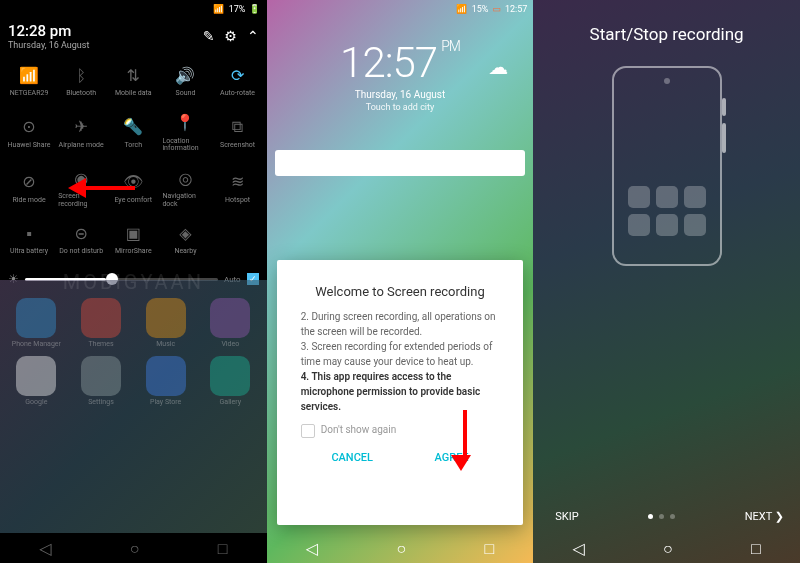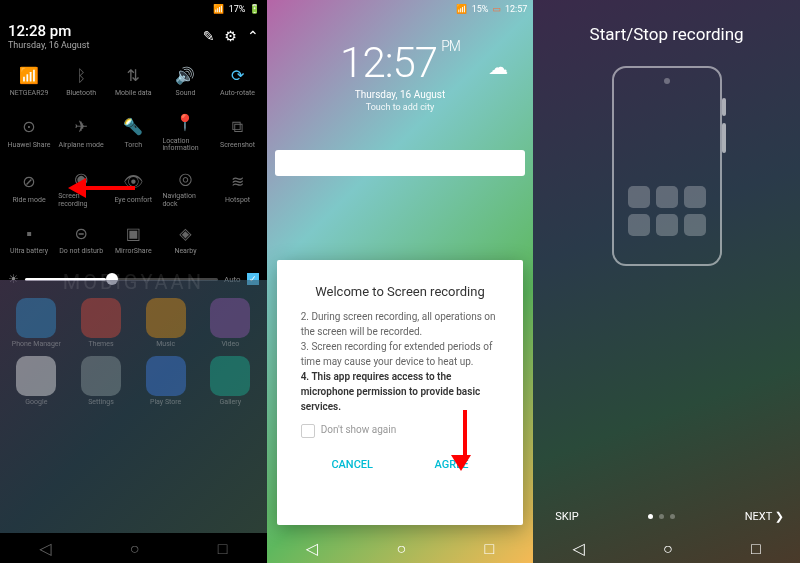--- a/index.html
+++ b/index.html
@@ -40,21 +40,21 @@
   .p2-date { font-size: 10px; margin-top: 2px; }
   .p2-city { font-size: 9px; margin-top: 2px; opacity: 0.9; }
   .weather-icn { position: absolute; top: 55px; right: 25px; color: #fff; font-size: 20px; }
   .search-bar { margin: 30px 8px 0; height: 26px; background: #fff; border-radius: 3px; }
   .dialog { position: absolute; top: 260px; left: 10px; right: 10px; bottom: 38px; background: #fff; border-radius: 2px; padding: 24px; box-shadow: 0 4px 20px rgba(0,0,0,0.3); }
   .dlg-title { font-size: 13px; color: #333; text-align: center; margin-bottom: 10px; }
   .dlg-body { font-size: 10px; color: #666; line-height: 1.5; }
   .dlg-body b { color: #333; font-weight: 600; }
   .dlg-check { display: flex; align-items: flex-start; gap: 6px; margin-top: 10px; font-size: 10px; color: #999; }
   .chk-box { width: 14px; height: 14px; border: 1px solid #ccc; border-radius: 2px; }
-  .dlg-btns { display: flex; justify-content: space-around; margin-top: 14px; text-align: center; }
+  .dlg-btns { display: flex; justify-content: space-around; margin-top: 7px; text-align: center; }
   .dlg-btn { color: #00bcd4; font-size: 11px; font-weight: 500; padding: 6px 20px; }
   .arrow-down { position: absolute; top: 410px; right: 62px; }
   .arrow-down-line { width: 4px; height: 45px; background: #ff0000; margin: 0 auto; }
   .arrow-down-head { width: 0; height: 0; border-left: 10px solid transparent; border-right: 10px solid transparent; border-top: 16px solid #ff0000; margin-left: -8px; }
 
   
   .p3 { background: linear-gradient(160deg, #3a2a4a 0%, #2a3a4a 40%, #2a4a3a 70%, #4a3a2a 100%); }
   .p3-title { color: #fff; font-size: 17px; text-align: center; padding: 24px 0 14px; }
   .phone-outline { width: 110px; height: 200px; margin: 8px auto; border: 2px solid rgba(255,255,255,0.5); border-radius: 14px; position: relative; }
   .phone-btn1 { position: absolute; right: -6px; top: 30px; width: 4px; height: 18px; background: rgba(255,255,255,0.6); border-radius: 2px; }

